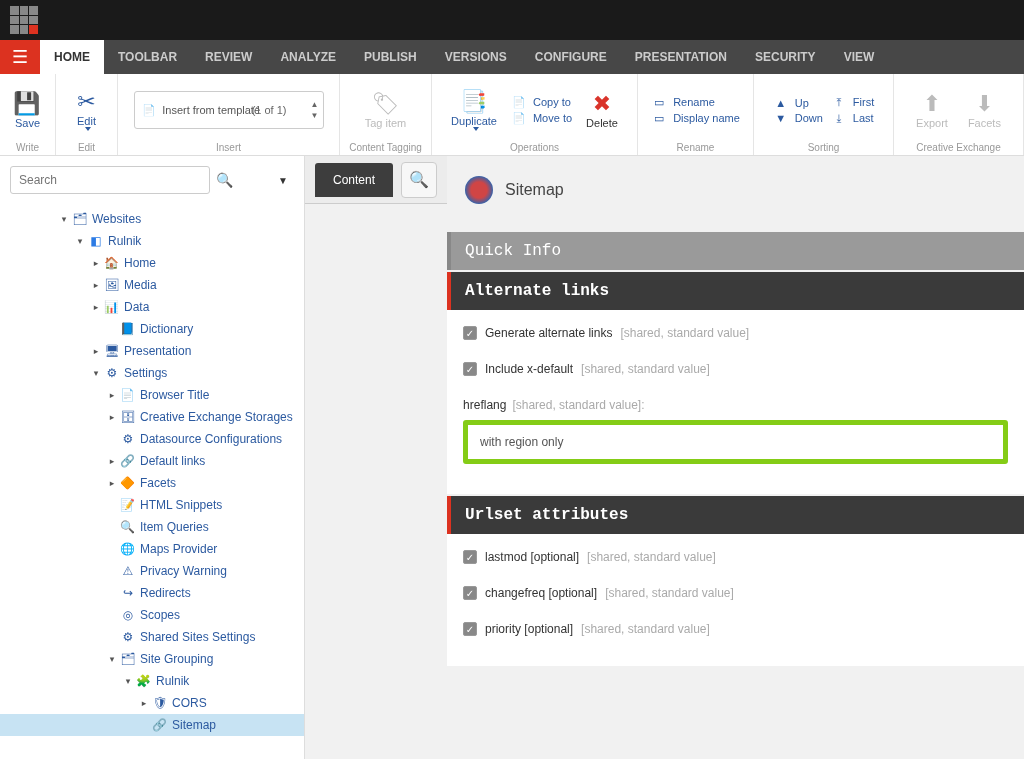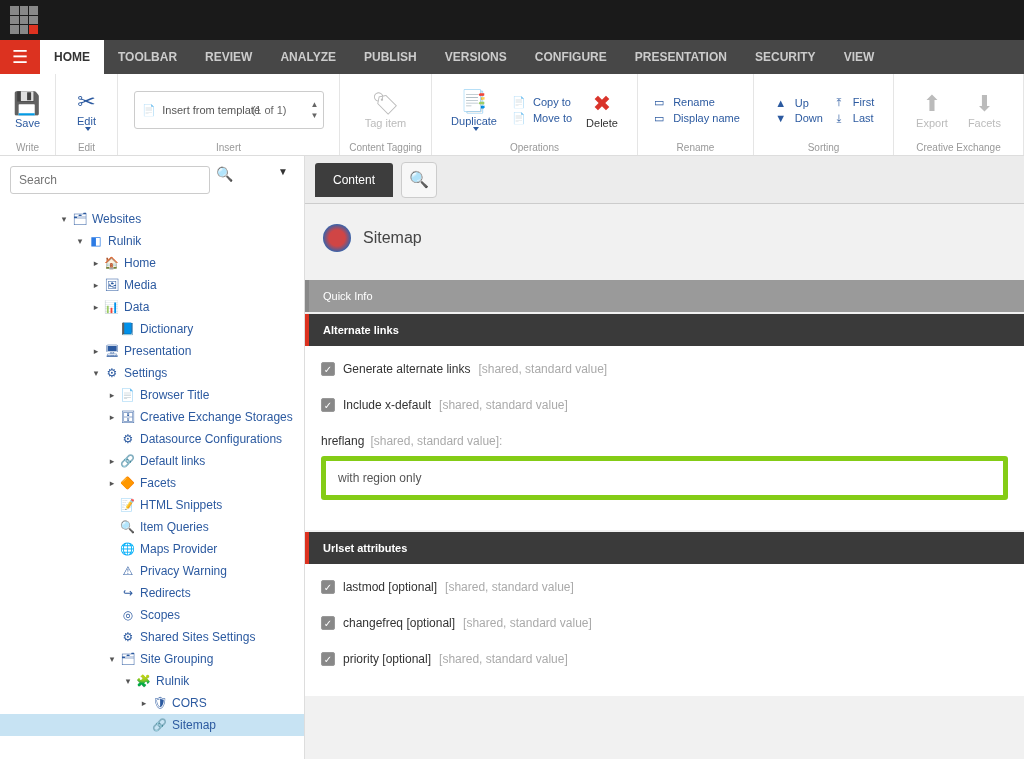--- a/index.html
+++ b/index.html
@@ -21,39 +21,39 @@
 .ribbon-big.disabled { color:#bbb; }
 .ribbon-big .ico { font-size:22px; height:26px; display:flex; align-items:center; }
 .ribbon-stack { display:flex; flex-direction:column; gap:3px; font-size:11px; }
 .ribbon-stack a { color:#2c5aa0; display:flex; align-items:center; gap:6px; cursor:pointer; white-space:nowrap; }
 .ribbon-stack a .ico { width:16px; text-align:center; }
 .insert-box { border:1px solid #ccc; border-radius:3px; padding:6px 28px 6px 8px; font-size:11px; color:#555; position:relative; width:190px; height:38px; display:flex; align-items:center; gap:6px; }
 .insert-box .count { position:absolute; right:36px; color:#666; }
 .insert-spin { position:absolute; right:4px; display:flex; flex-direction:column; font-size:8px; color:#666; gap:2px; }
 .main { display:flex; height: calc(759px - 40px - 34px - 82px); }
 .leftpane { width:305px; border-right:1px solid #ddd; display:flex; flex-direction:column; background:#fff; }
-.searchrow { padding:10px; display:flex; gap:6px; }
+.searchrow { padding:10px; display:flex; gap:6px; align-items:center; }
 .searchrow input { flex:0 0 200px; width:200px; border:1px solid #ccc; padding:6px 8px; font-size:12px; border-radius:3px; }
 .searchrow .sico { color:#d0b030; font-size:14px; }
 .searchrow .caret { color:#333; font-size:10px; margin-left:auto; margin-right:6px; }
 .tree { flex:1; overflow:auto; padding:4px 0 12px 0; font-size:12px; color:#2c5aa0; }
 .tree-item { display:flex; align-items:center; height:22px; padding-right:6px; cursor:pointer; white-space:nowrap; }
 .tree-item .arrow { width:12px; font-size:9px; color:#555; display:inline-block; text-align:center; }
 .tree-item .ticon { width:16px; height:16px; margin:0 4px 0 2px; display:inline-flex; align-items:center; justify-content:center; font-size:12px; }
 .tree-item.selected { background:#c7e3f3; }
-.rightpane { flex:1; background:#f1f1f1; display:flex; flex-direction:column; overflow:hidden; }
+.rightpane { flex:1; background:#f1f1f1; display:flex; flex-direction:row; overflow:hidden; }
 .tabstrip { height:48px; display:flex; align-items:center; padding:8px 10px; gap:8px; border-bottom:1px solid #ccc; background:#ececec; }
 .ctab { background:#3d3d3d; color:#fff; padding:10px 18px; border-radius:3px 3px 0 0; font-size:12px; cursor:pointer; }
 .sqbtn { width:36px; height:36px; border:1px solid #ccc; border-radius:4px; display:flex; align-items:center; justify-content:center; background:#f7f7f7; cursor:pointer; font-size:16px; color:#555; }
 .content { flex:1; overflow:auto; padding:0 0 20px 0; }
 .page-title { display:flex; align-items:center; gap:12px; padding:20px 18px 28px 18px; }
 .page-title .picon { width:28px; height:28px; border-radius:50%; background:radial-gradient(circle,#d04545 40%,#3a62a8 70%); }
 .page-title h2 { font-size:16px; font-weight:normal; color:#444; }
 .section { margin-bottom:2px; }
-.section-header { background:#3a3a3a; color:#fff; font-size:11px; font-weight:bold; padding:10px 14px; border-left:4px solid #dc3220; }
+.section-header { background:#3a3a3a; color:#fff; font-size:16px; font-weight:bold; padding:10px 14px; border-left:4px solid #dc3220;font-family:Liberation Mono, monospace; }
 .section-header.grey { background:#9a9a9a; border-left:4px solid #888; font-weight:normal; }
 .section-body { padding:16px 16px 8px 16px; background:#fff; }
 .fieldrow { margin-bottom:22px; display:flex; align-items:center; gap:8px; font-size:12px; }
 .chk { width:14px; height:14px; border:1px solid #999; border-radius:2px; background:#888; display:inline-flex; align-items:center; justify-content:center; color:#fff; font-size:10px; }
 .fieldlabel { color:#333; }
 .fieldhint { color:#aaa; }
 .selectbox { border:5px solid #84cc16; border-radius:3px; padding:10px 12px; font-size:12px; color:#555; background:#fff; margin-top:8px; }
 .caretglyph::after { content:""; display:inline-block; border-left:3px solid transparent; border-right:3px solid transparent; border-top:4px solid currentColor; margin-left:3px; vertical-align:middle; }
 </style>
 </head>

